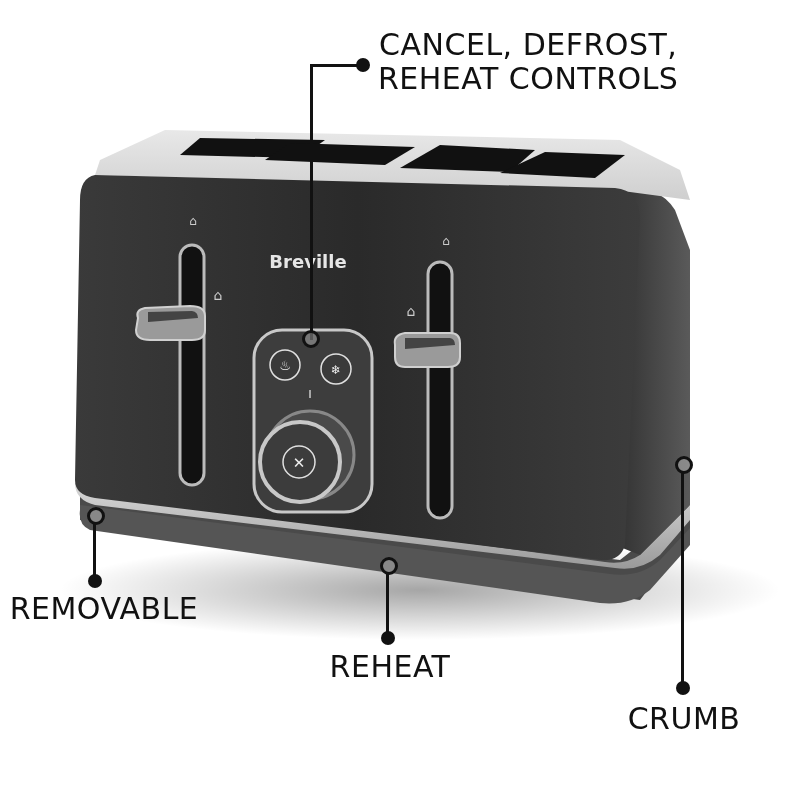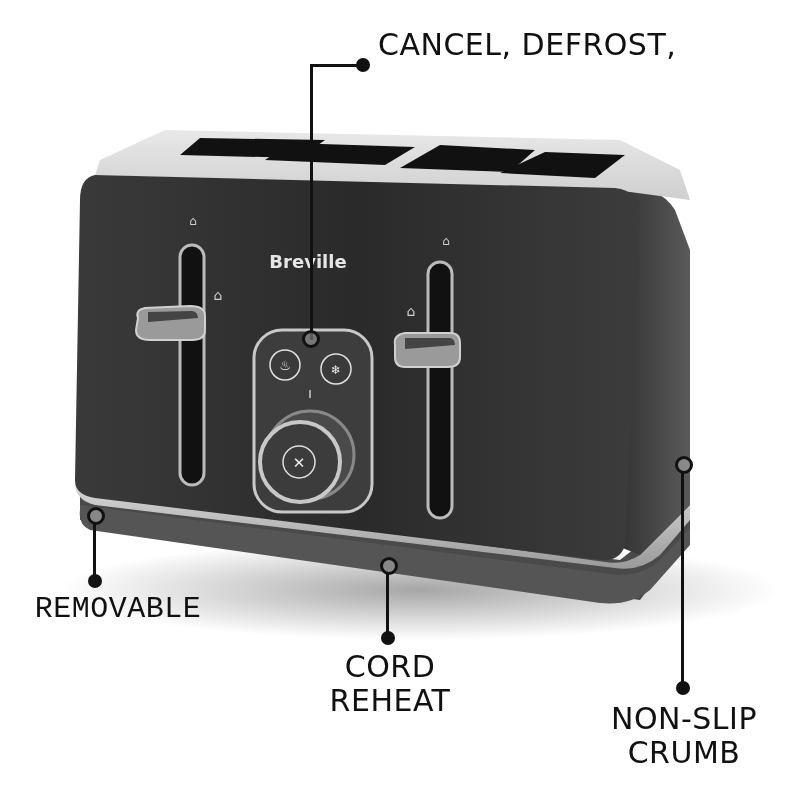--- a/index.html
+++ b/index.html
@@ -97,27 +97,26 @@
 <div class="ring" style="left:380px;top:557px;"></div>
 <div class="line" style="left:386px;top:574px;width:3px;height:62px;"></div>
 <div class="dot" style="left:381px;top:631px;"></div>
 
 <div class="ring" style="left:675px;top:456px;"></div>
 <div class="line" style="left:681px;top:473px;width:3px;height:212px;"></div>
 <div class="dot" style="left:676px;top:681px;"></div>
 
 <div class="label" style="left:378px;top:28px;text-align:center;">
   <div>CANCEL, DEFROST,</div>
+  <div>REHEAT CONTROLS</div>
 </div>
 
-<div class="label" style="left:14px;top:592px;width:208px;font-family:Liberation Mono, monospace;">
+<div class="label" style="left:0px;top:592px;width:208px;">
   <div>REMOVABLE</div>
 </div>
 
 <div class="label" style="left:300px;top:650px;width:180px;">
-  <div>CORD</div>
   <div>REHEAT</div>
 </div>
 
 <div class="label" style="left:596px;top:702px;width:176px;">
-  <div>NON-SLIP</div>
   <div>CRUMB</div>
 </div>
 
 </body></html>

